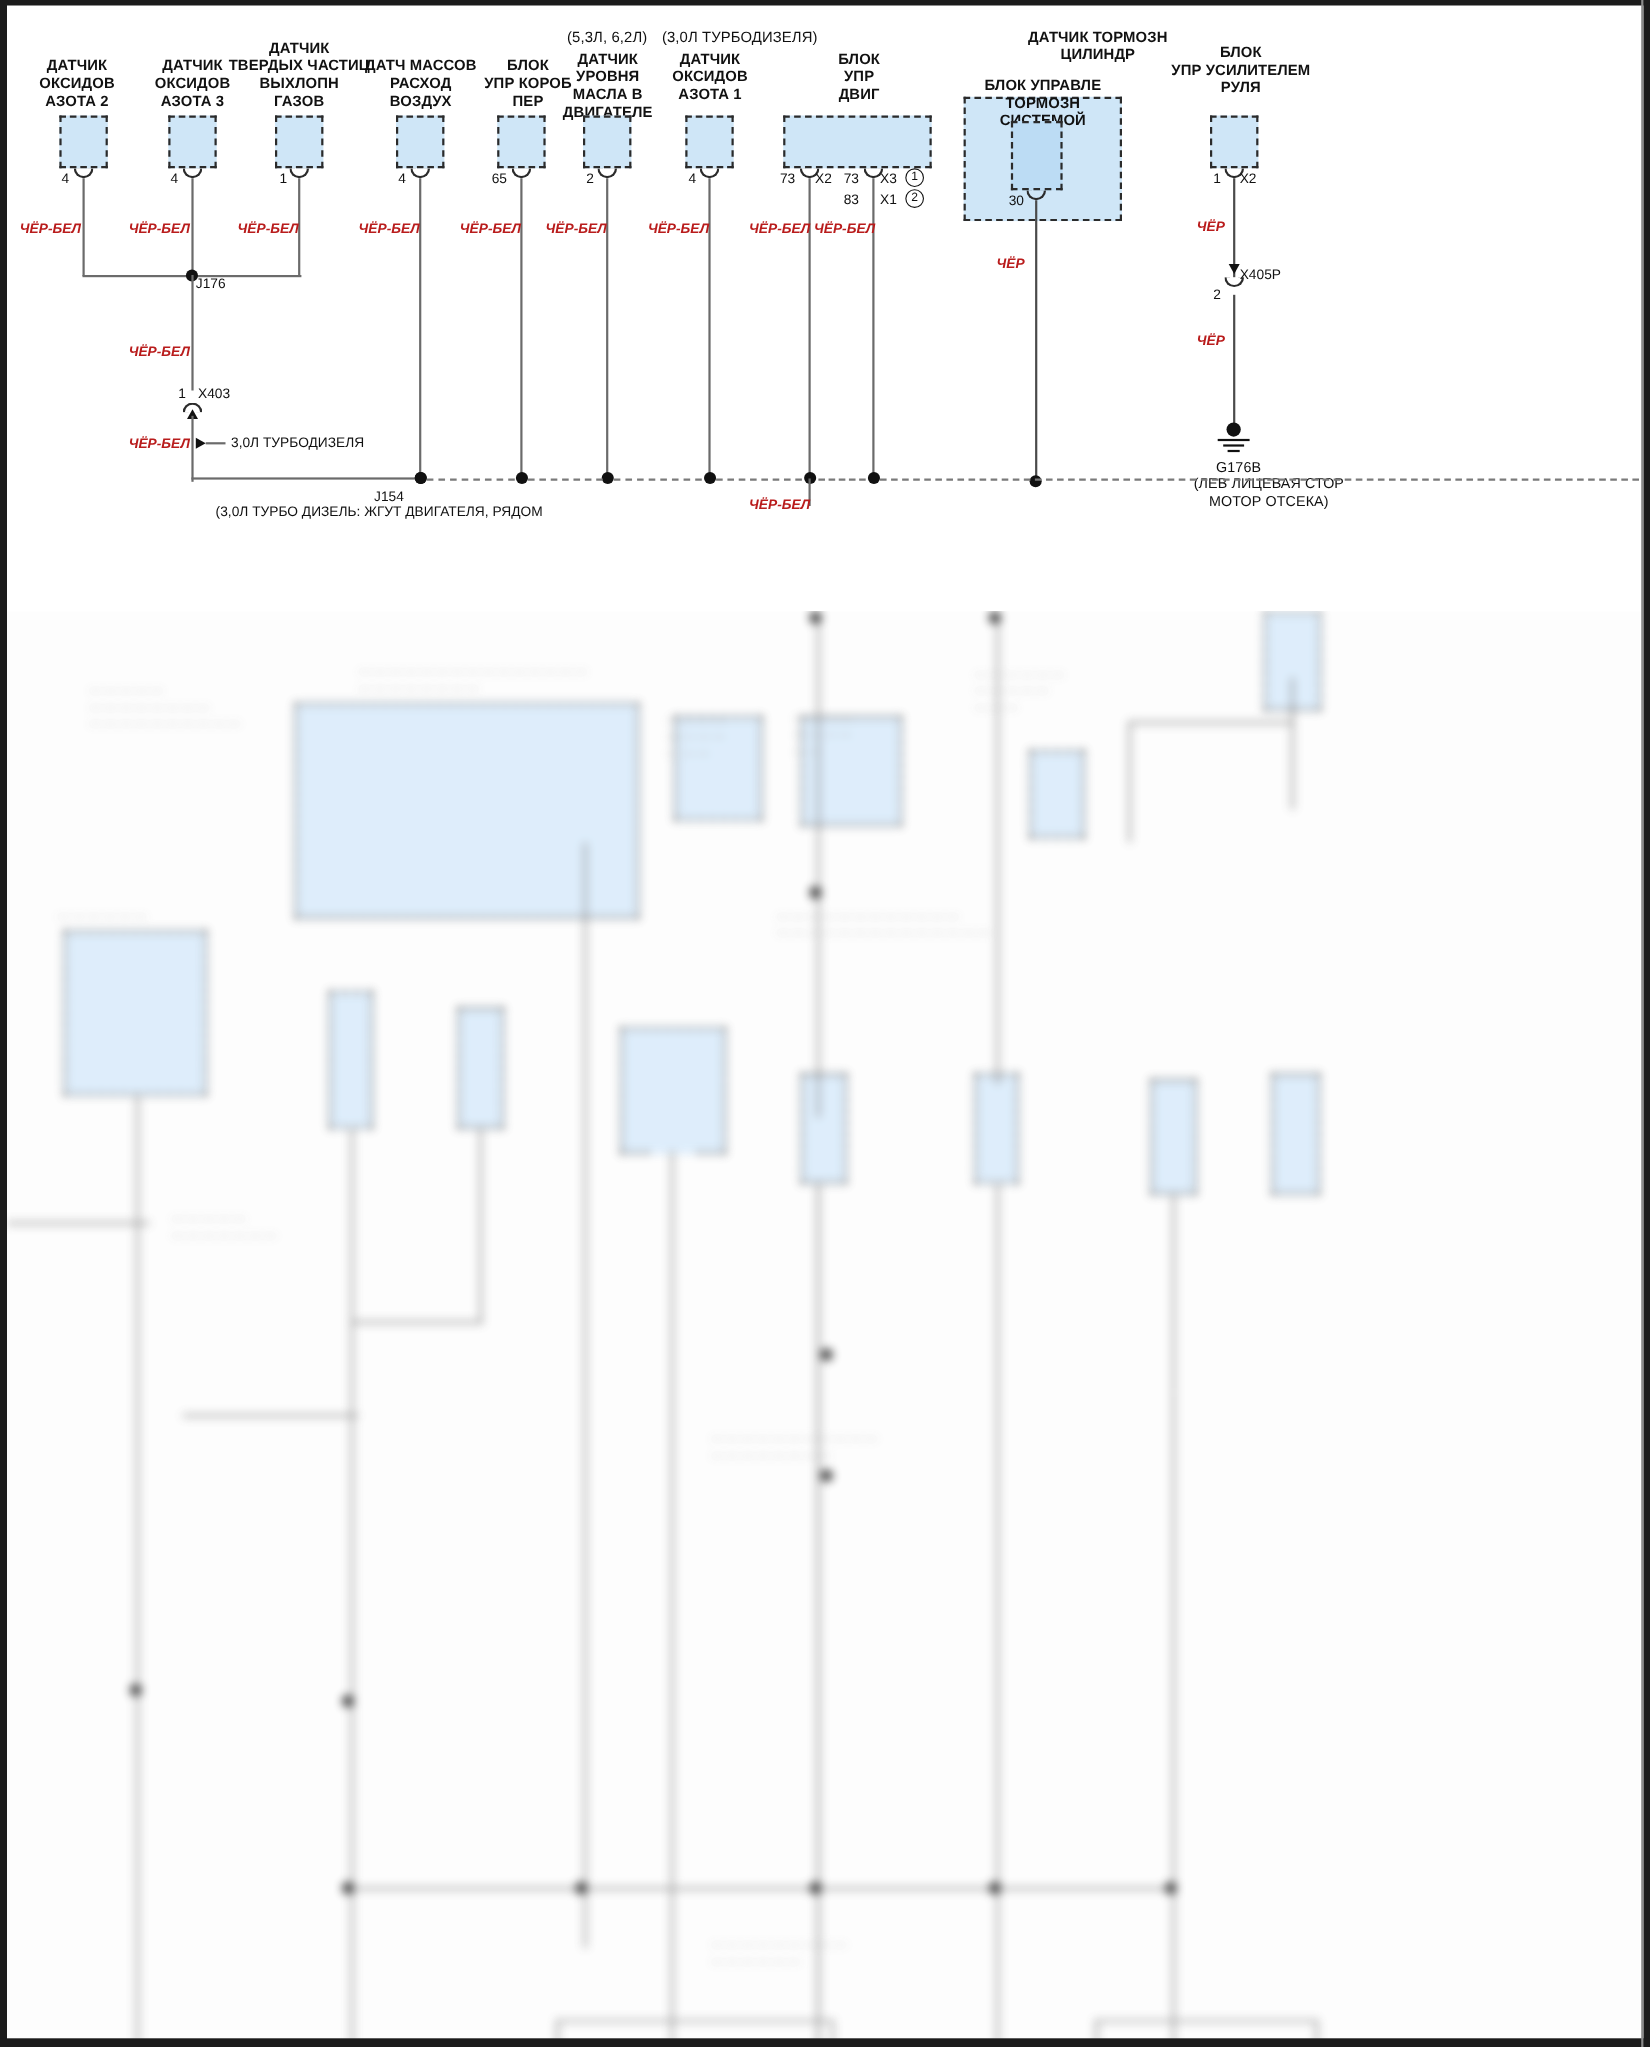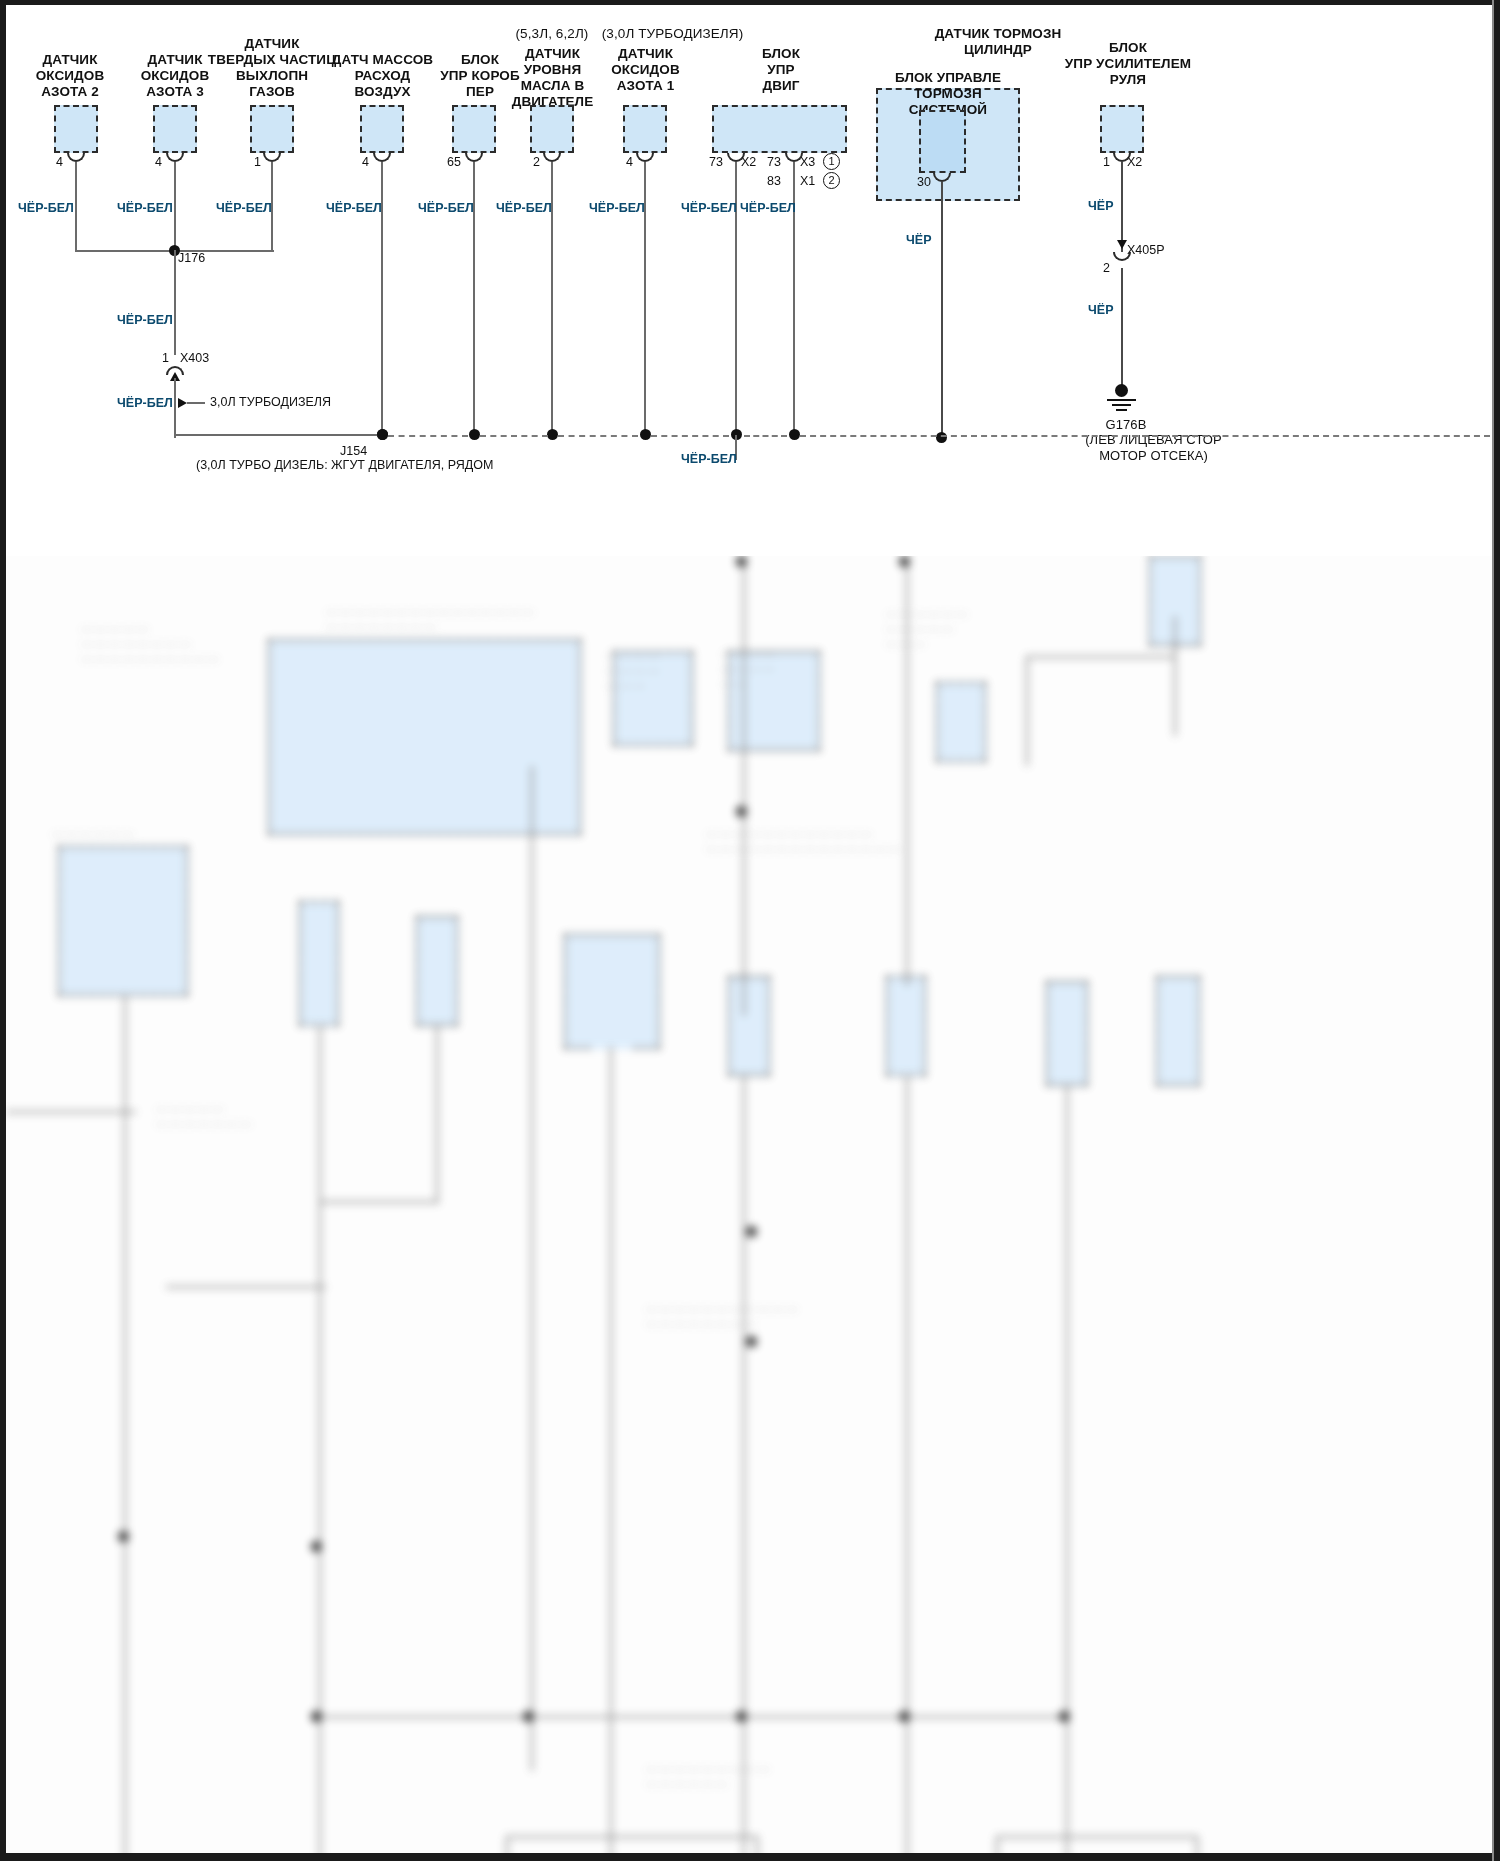--- a/index.html
+++ b/index.html
@@ -54,23 +54,24 @@
     letter-spacing:.1px;
     white-space:pre-line;
     font-weight:700;
   }
   .lbl.norm { font-weight:400; }
   .lbl.mono-ish { font-weight:400; font-size:13px; }
 
   .wirelbl {
     position:absolute;
     font-size:12.5px;
-    color:#0c4a6e;
+    color:#b91c1c;
     white-space:nowrap;
     font-weight:700;
+    font-style:italic;
   }
   .pin {
     position:absolute;
     font-size:12.5px;
     color:#111;
     white-space:nowrap;
   }
   .note {
     position:absolute;
     font-size:12.5px;

